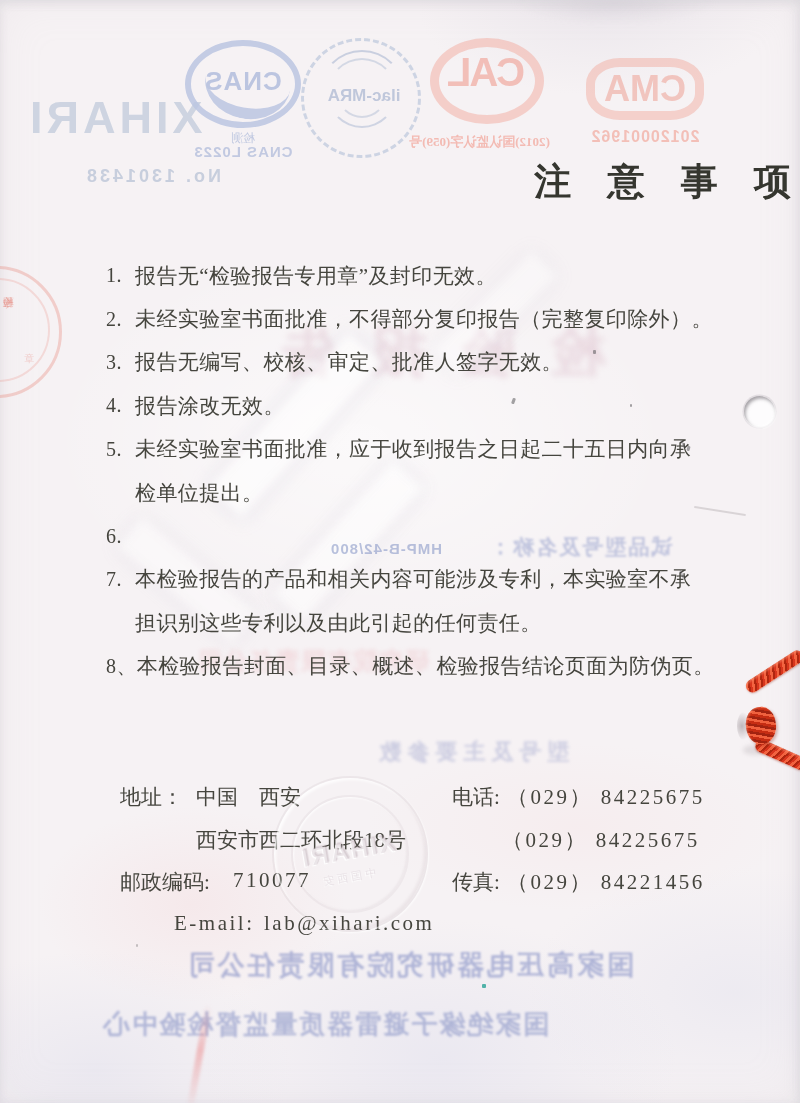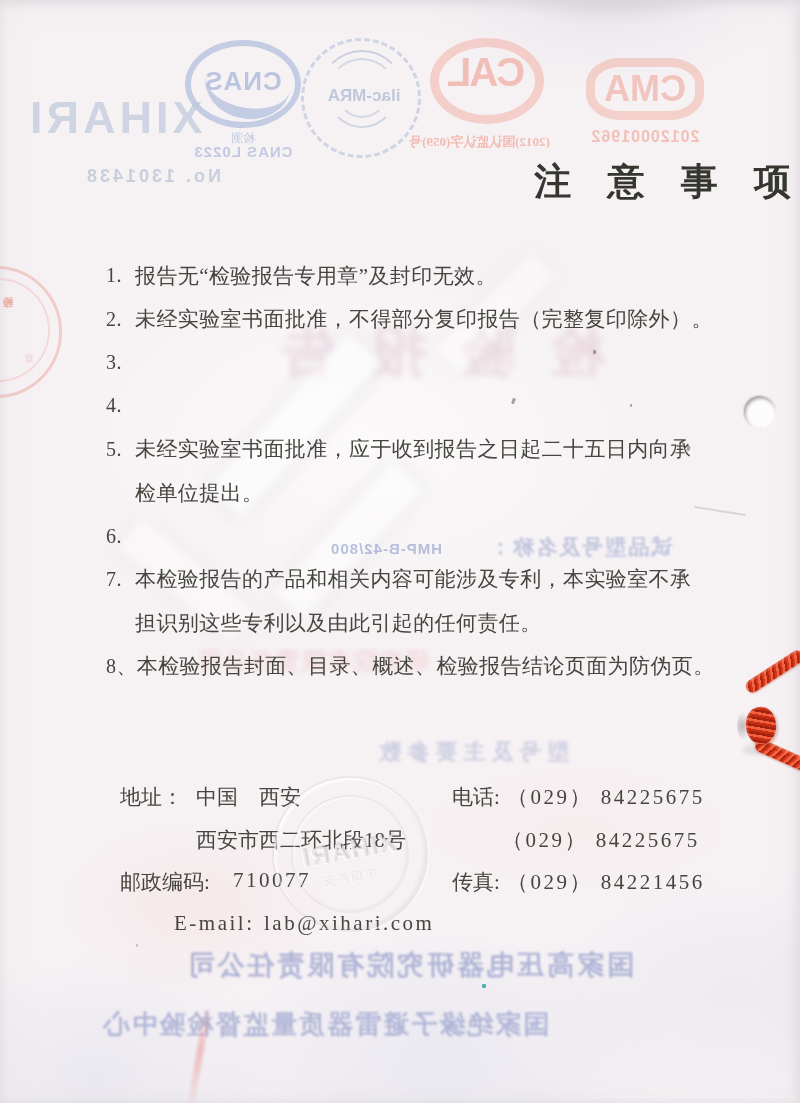--- a/index.html
+++ b/index.html
@@ -174,23 +174,25 @@
     <div class="note-line">
         <span class="note-num">1.</span>
         <span>报告无“检验报告专用章”及封印无效。</span>
       </div>
     <div class="note-line">
         <span class="note-num">2.</span>
         <span>未经实验室书面批准，不得部分复印报告（完整复印除外）。</span>
       </div>
     <div class="note-line">
         <span class="note-num">3.</span>
+        <span>报告无编写、校核、审定、批准人签字无效。</span>
       </div>
     <div class="note-line">
         <span class="note-num">4.</span>
+        <span>报告涂改无效。</span>
       </div>
     <div class="note-line">
         <span class="note-num">5.</span>
         <span>未经实验室书面批准，应于收到报告之日起二十五日内向承</span>
       </div>
     <div class="note-line">
         <span class="note-num"></span>
         <span>检单位提出。</span>
       </div>
     <div class="note-line">

